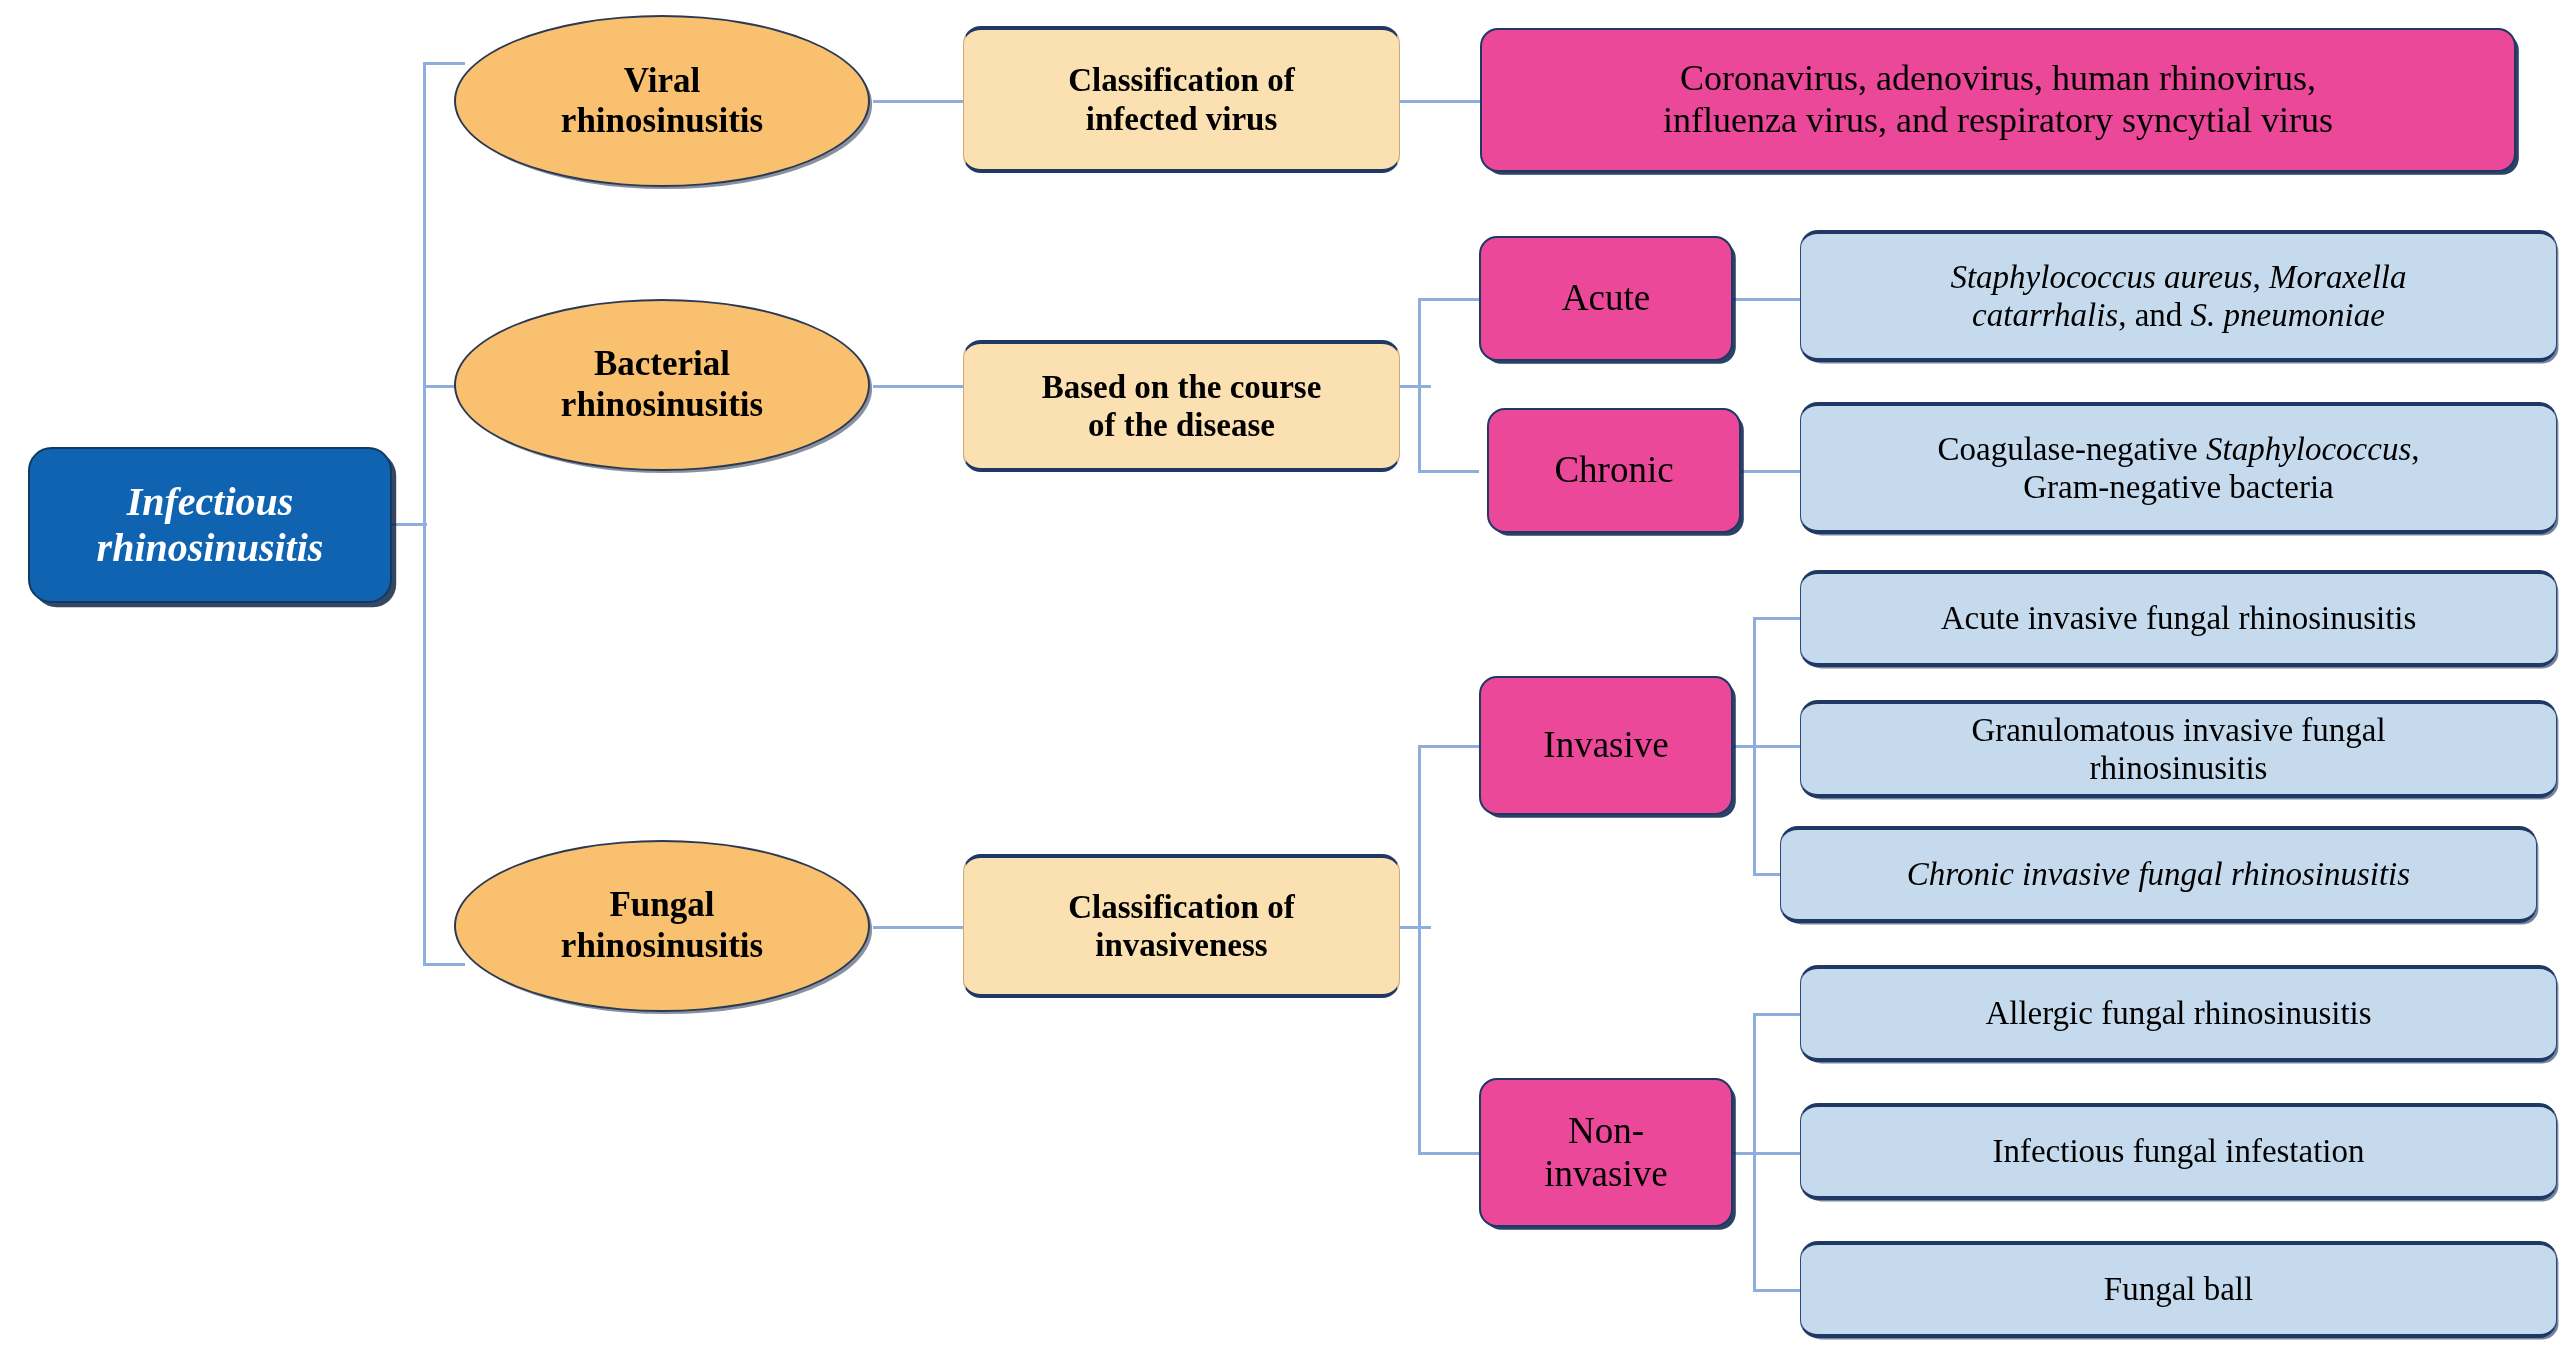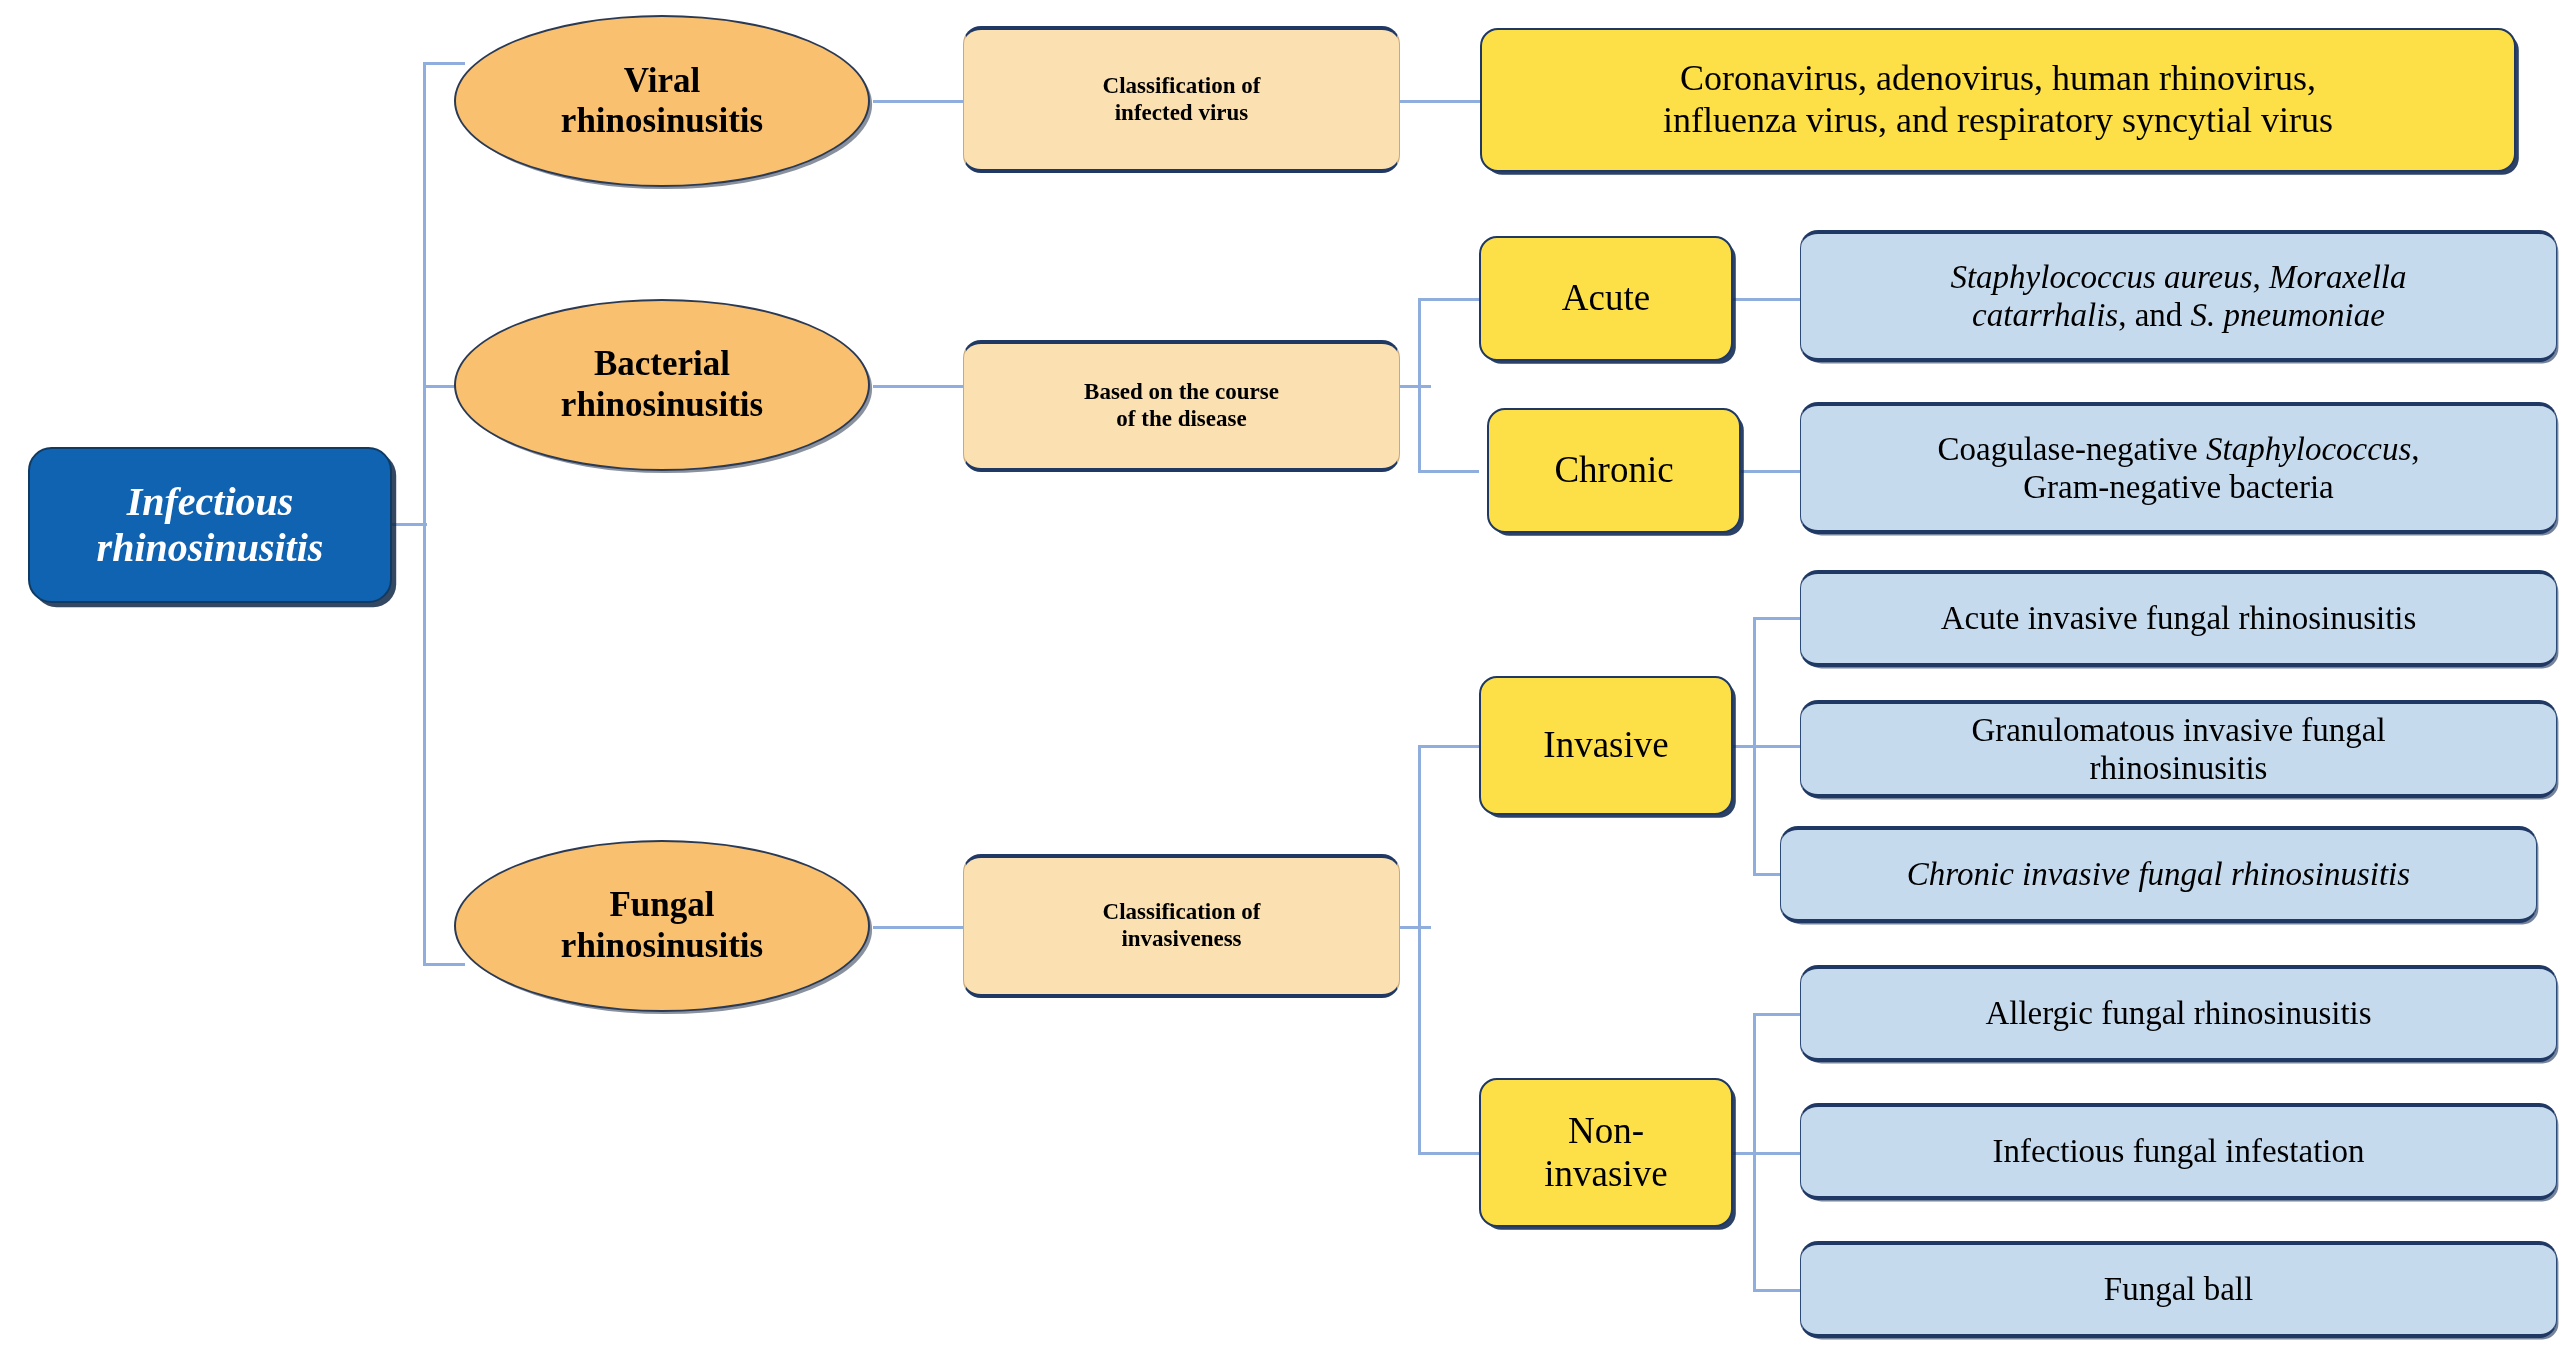--- a/index.html
+++ b/index.html
@@ -56,26 +56,26 @@
   }
 
   
   .cream {
     background: #fbe0b2;
     border-radius: 18px;
     border: 1.4px solid #c9a978;
     border-top: 4.2px solid #1f3864;
     border-bottom: 4.2px solid #1f3864;
     font-weight: bold;
-    font-size: 23px;
+    font-size: 33px;
   }
 
   
   .blue {
-    background: #fde047;
+    background: #ec4899;
     border-radius: 18px;
     border: 2.1px solid #1f3864;
     font-size: 36px;
     box-shadow: 4.2px 4.2px 0 -1.4px rgba(20,45,85,0.9);
   }
   .blue.small { font-size: 37px; }
 
   
   .lblue {
     background: #c6daee;

